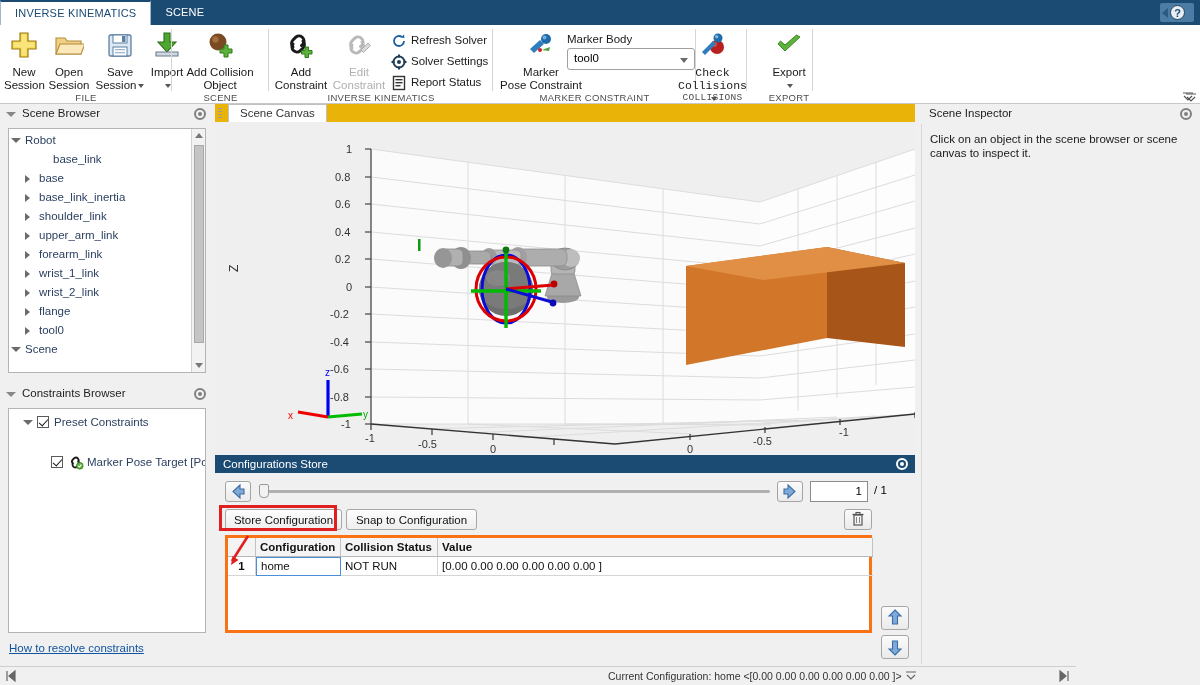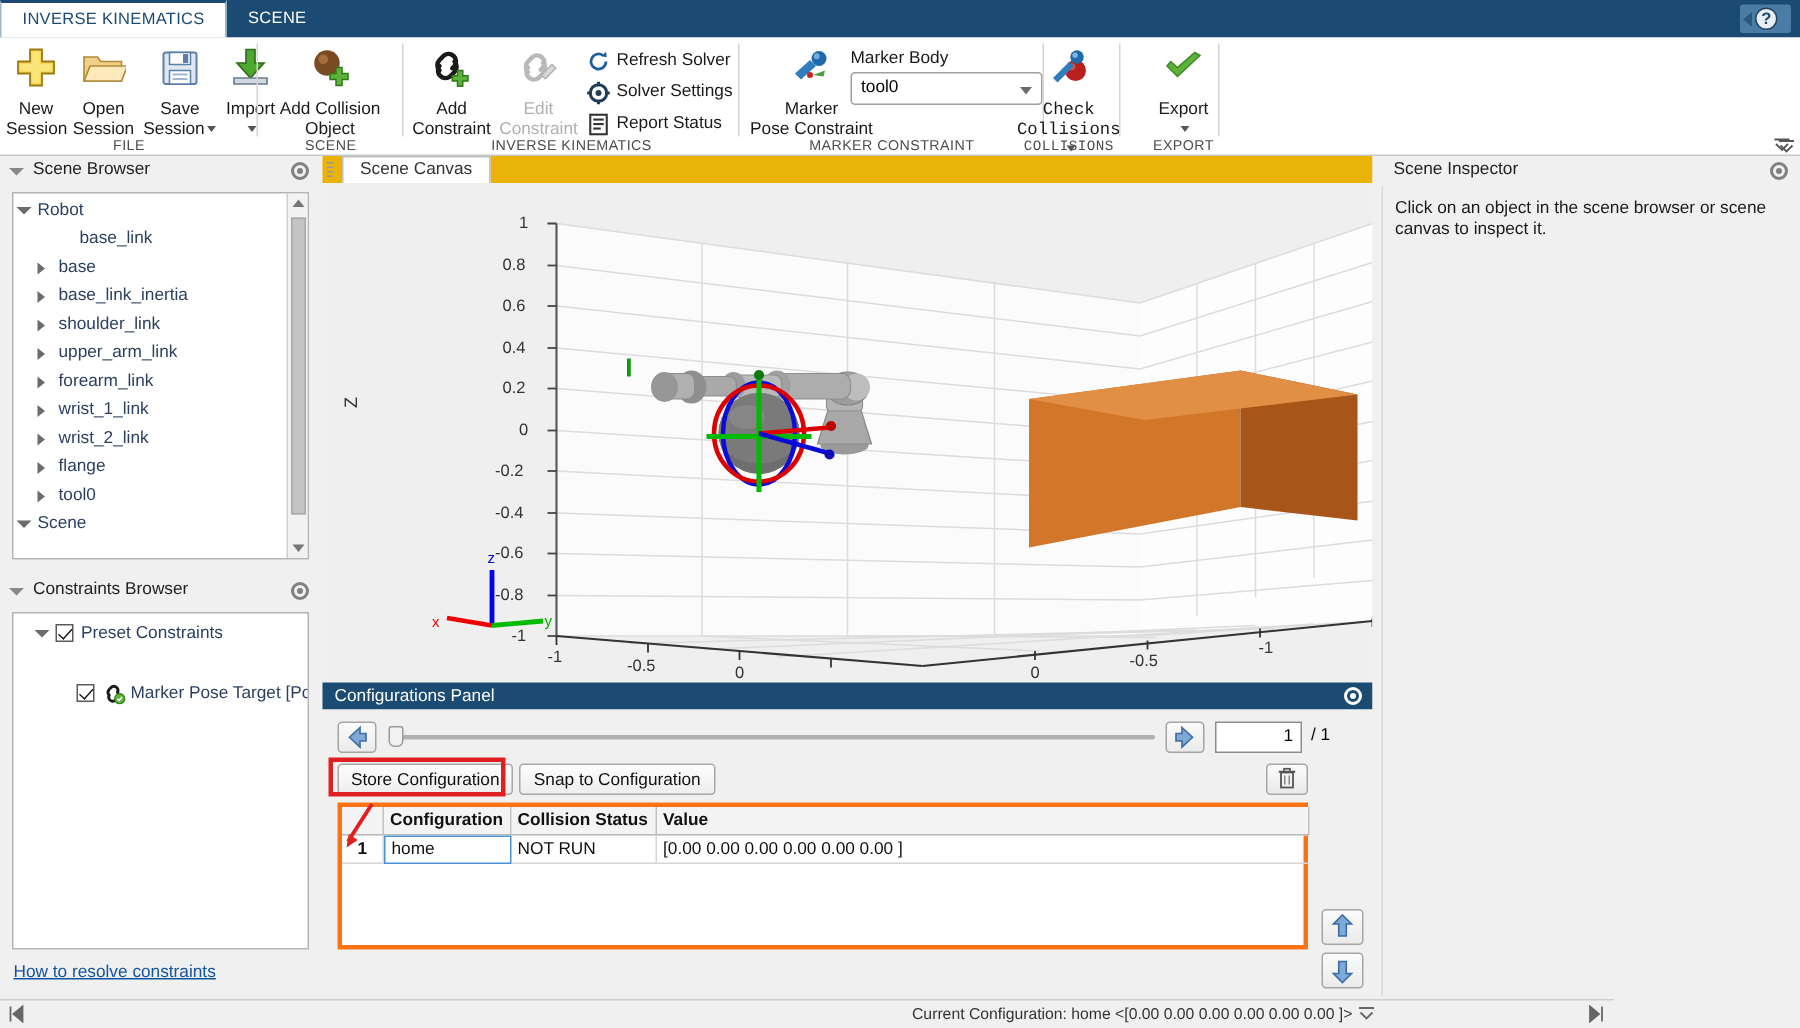--- a/index.html
+++ b/index.html
@@ -720,21 +720,21 @@
     <div class="axlabel" style="left:538px; top:313px;">-0.5</div>
     <div class="axlabel" style="left:624px; top:304px;">-1</div>
 
     
     <div class="axlabel" style="left:110px; top:245px; color:#0000ee; font-size:10px;">z</div>
     <div class="axlabel" style="left:73px; top:288px; color:#ee0000; font-size:10px;">x</div>
     <div class="axlabel" style="left:148px; top:287px; color:#00aa00; font-size:10px;">y</div>
   </div>
 
   <div class="canvas-title" style="left:215px; top:455px; width:700px;">
-    <span class="ct">Configurations Panel</span>
+    <span class="ct">Configurations Store</span>
     <span class="circ-btn"></span>
   </div>
   <div class="cpanel" style="left:215px; top:473px; width:700px; height:192px;">
 
     <div class="navbtn" style="left:10px; top:8px;">
       <svg width="24" height="19" viewBox="0 0 24 19">
           <path d="M14 3 l-7 6.5 l7 6.5 v-4 h4 v-5 h-4 z" fill="#7fa9d6" stroke="#3b6ea5" stroke-width="1.1"></path>
         </svg>
     </div>
     <div class="slider-track" style="left:48px; top:17px; width:507px;"></div>

